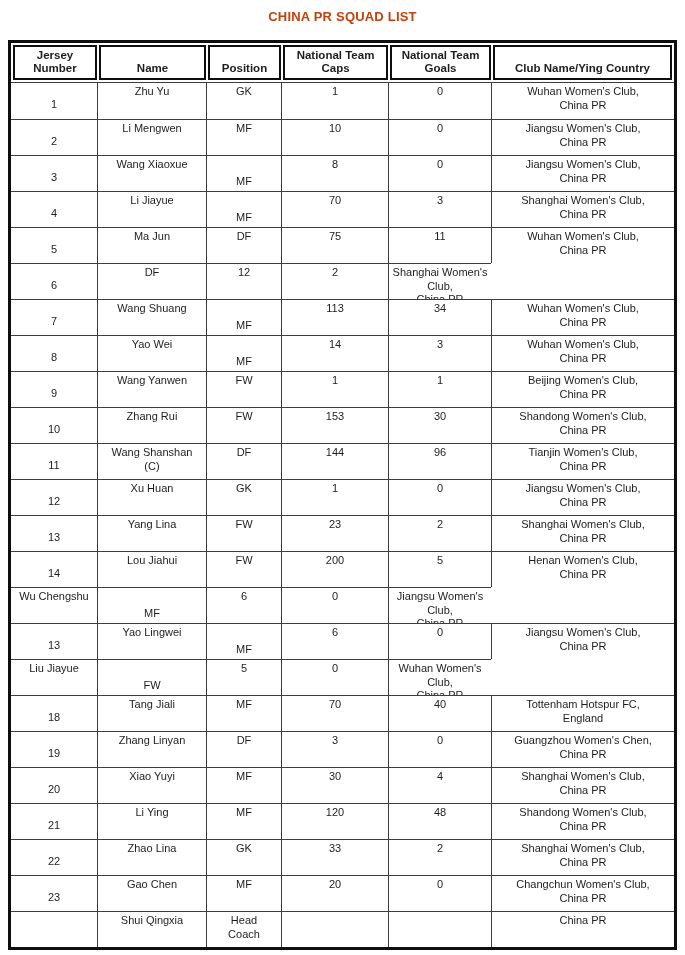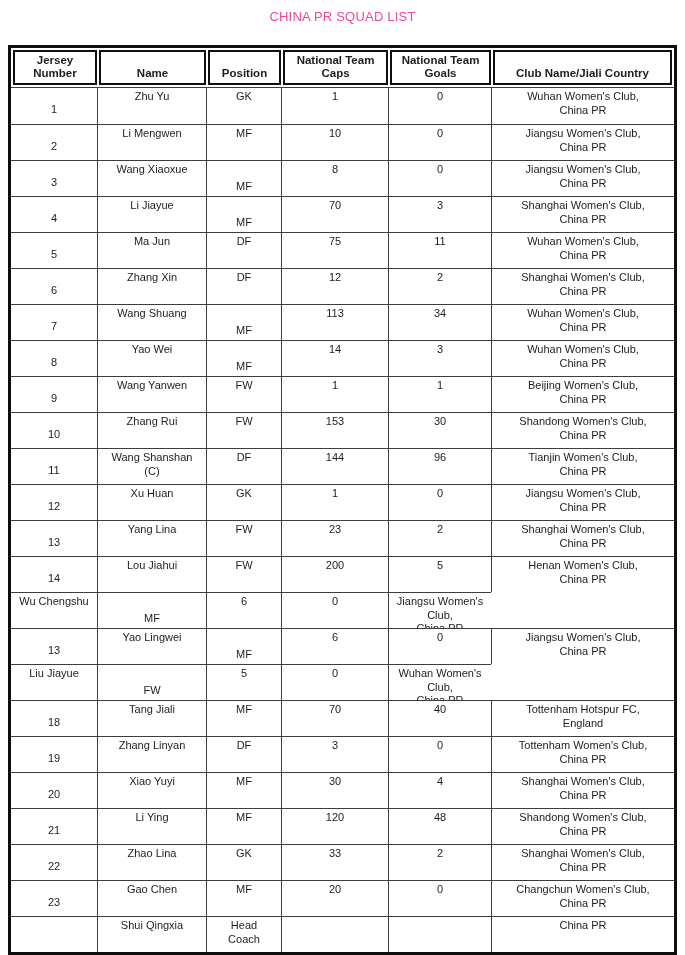--- a/index.html
+++ b/index.html
@@ -13,28 +13,28 @@
   }
   .page {
     width: 685px;
     height: 955px;
     background: #ffffff;
     box-sizing: border-box;
     overflow: hidden;
   }
   .title {
     text-align: center;
-    font-weight: 400;
+    font-weight: 700;
     font-size: 13px;
     letter-spacing: 0.2px;
-    padding: 9px 0 21px 0;
-    color: #ec4899;
+    padding: 9px 0 0 0;
+    color: #c2410c;
   }
   .table-outer {
-    margin: 0 8px;
+    margin: 16px 8px;
     border: 3px solid #0e0e0e;
     background: #ffffff;
   }
   :root {
     --cols: 86px 109px 75px 107px 103px 1fr;
     --thin: #3d3d3d;
   }
   
   .thead {
     display: grid;
@@ -92,21 +92,21 @@
   <div class="table-outer">
     <div class="thead">
       <div class="th">Jersey
 Number</div>
       <div class="th">Name</div>
       <div class="th">Position</div>
       <div class="th">National Team
 Caps</div>
       <div class="th">National Team
 Goals</div>
-      <div class="th">Club Name/Jiali Country</div>
+      <div class="th">Club Name/Ying Country</div>
     </div>
     <div class="tbody" id="tbody">
   <div class="tr">
     <div class="td td-num"><span class="cellspan">1</span></div>
     <div class="td td-name"><span class="cellspan">Zhu Yu</span></div>
     <div class="td td-pos"><span class="cellspan">GK</span></div>
     <div class="td td-caps"><span class="cellspan">1</span></div>
     <div class="td td-goals"><span class="cellspan">0</span></div>
     <div class="td td-club"><span class="cellspan">Wuhan Women's Club,
 China PR</span></div>
@@ -147,21 +147,20 @@
     <div class="td td-name"><span class="cellspan">Ma Jun</span></div>
     <div class="td td-pos"><span class="cellspan">DF</span></div>
     <div class="td td-caps"><span class="cellspan">75</span></div>
     <div class="td td-goals"><span class="cellspan">11</span></div>
     <div class="td td-club"><span class="cellspan">Wuhan Women's Club,
 China PR</span></div>
   </div>
 
   <div class="tr">
     <div class="td td-num"><span class="cellspan">6</span></div>
-    <div class="td td-name"><span class="cellspan">Zhang Xin</span></div>
     <div class="td td-pos"><span class="cellspan">DF</span></div>
     <div class="td td-caps"><span class="cellspan">12</span></div>
     <div class="td td-goals"><span class="cellspan">2</span></div>
     <div class="td td-club"><span class="cellspan">Shanghai Women's Club,
 China PR</span></div>
   </div>
 
   <div class="tr">
     <div class="td td-num"><span class="cellspan">7</span></div>
     <div class="td td-name"><span class="cellspan">Wang Shuang</span></div>
@@ -280,21 +279,21 @@
     <div class="td td-club"><span class="cellspan">Tottenham Hotspur FC,
 England</span></div>
   </div>
 
   <div class="tr">
     <div class="td td-num"><span class="cellspan">19</span></div>
     <div class="td td-name"><span class="cellspan">Zhang Linyan</span></div>
     <div class="td td-pos"><span class="cellspan">DF</span></div>
     <div class="td td-caps"><span class="cellspan">3</span></div>
     <div class="td td-goals"><span class="cellspan">0</span></div>
-    <div class="td td-club"><span class="cellspan">Tottenham Women's Club,
+    <div class="td td-club"><span class="cellspan">Guangzhou Women's Chen,
 China PR</span></div>
   </div>
 
   <div class="tr">
     <div class="td td-num"><span class="cellspan">20</span></div>
     <div class="td td-name"><span class="cellspan">Xiao Yuyi</span></div>
     <div class="td td-pos"><span class="cellspan">MF</span></div>
     <div class="td td-caps"><span class="cellspan">30</span></div>
     <div class="td td-goals"><span class="cellspan">4</span></div>
     <div class="td td-club"><span class="cellspan">Shanghai Women's Club,

